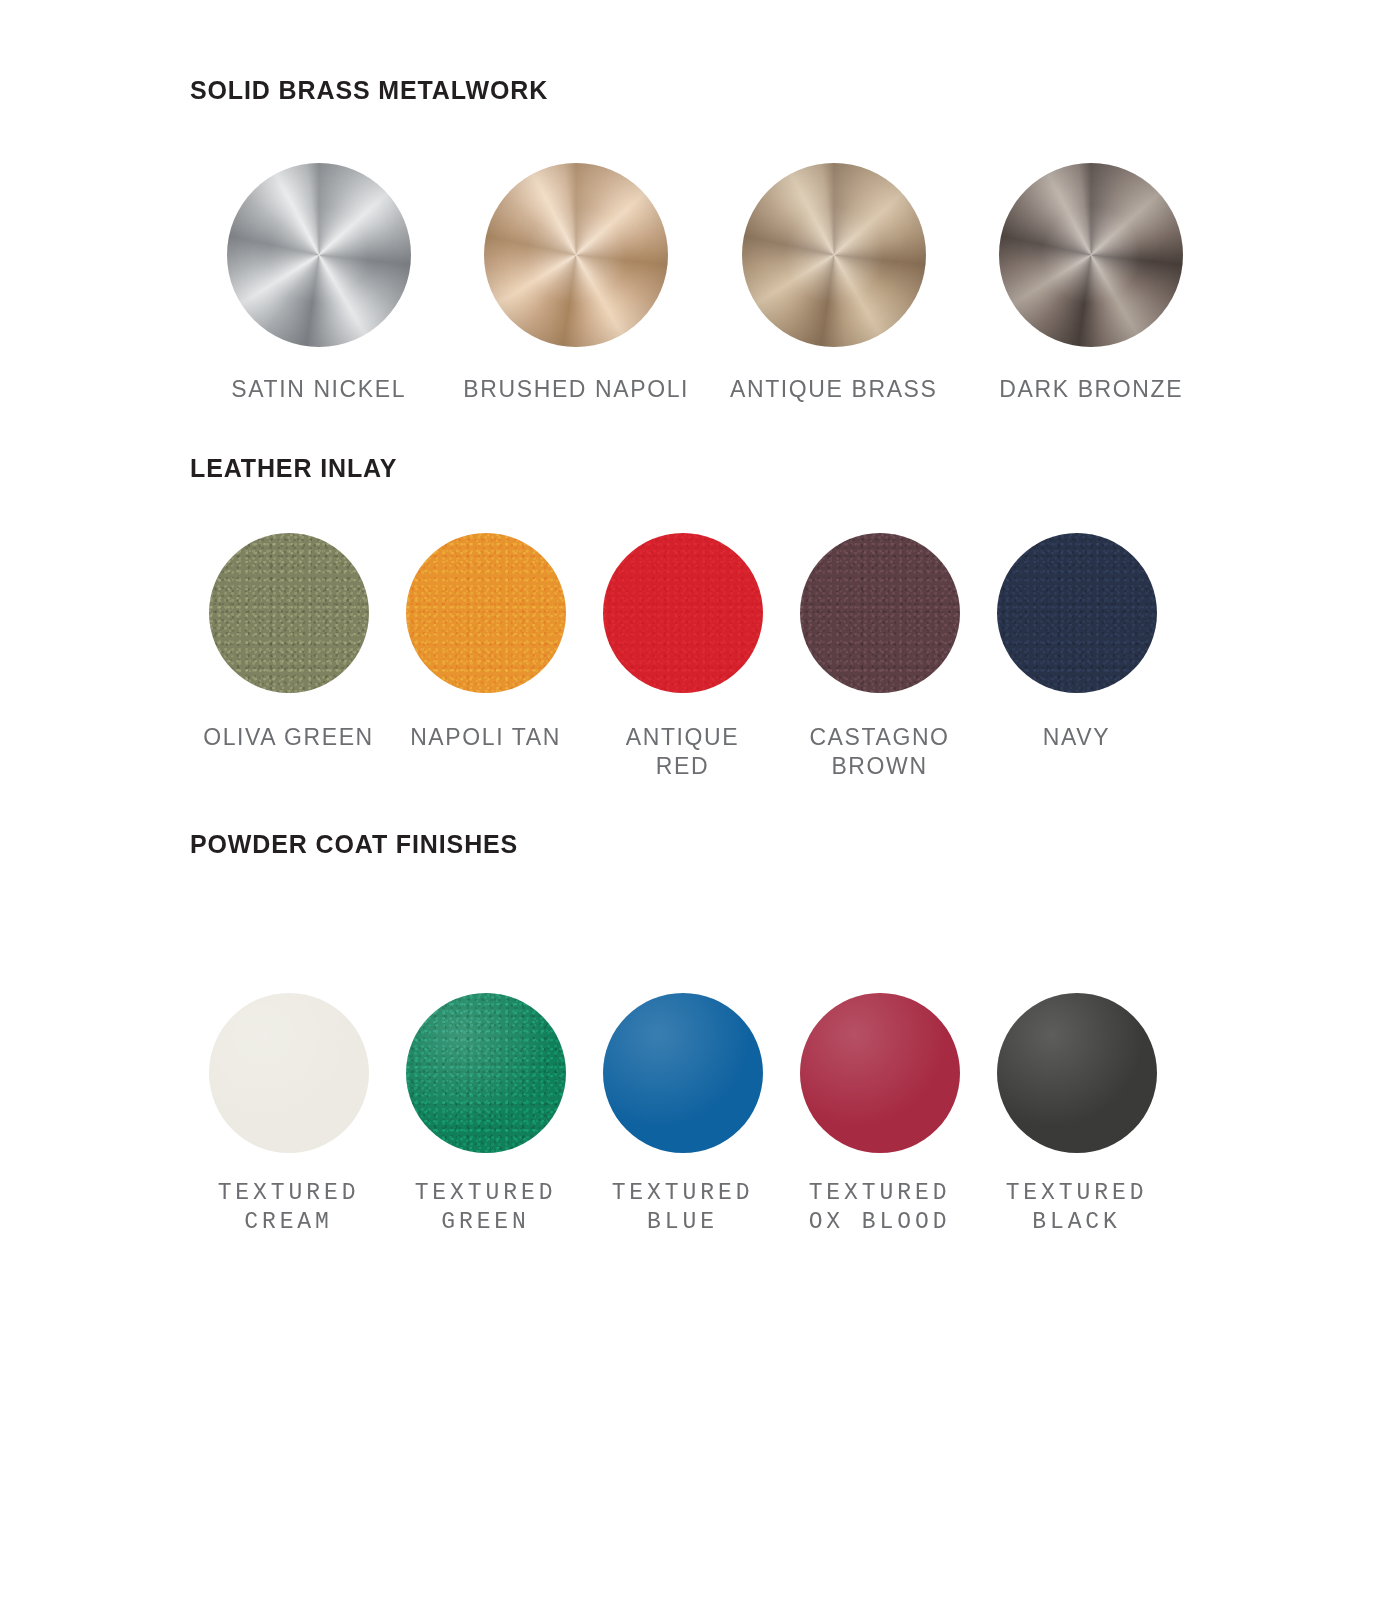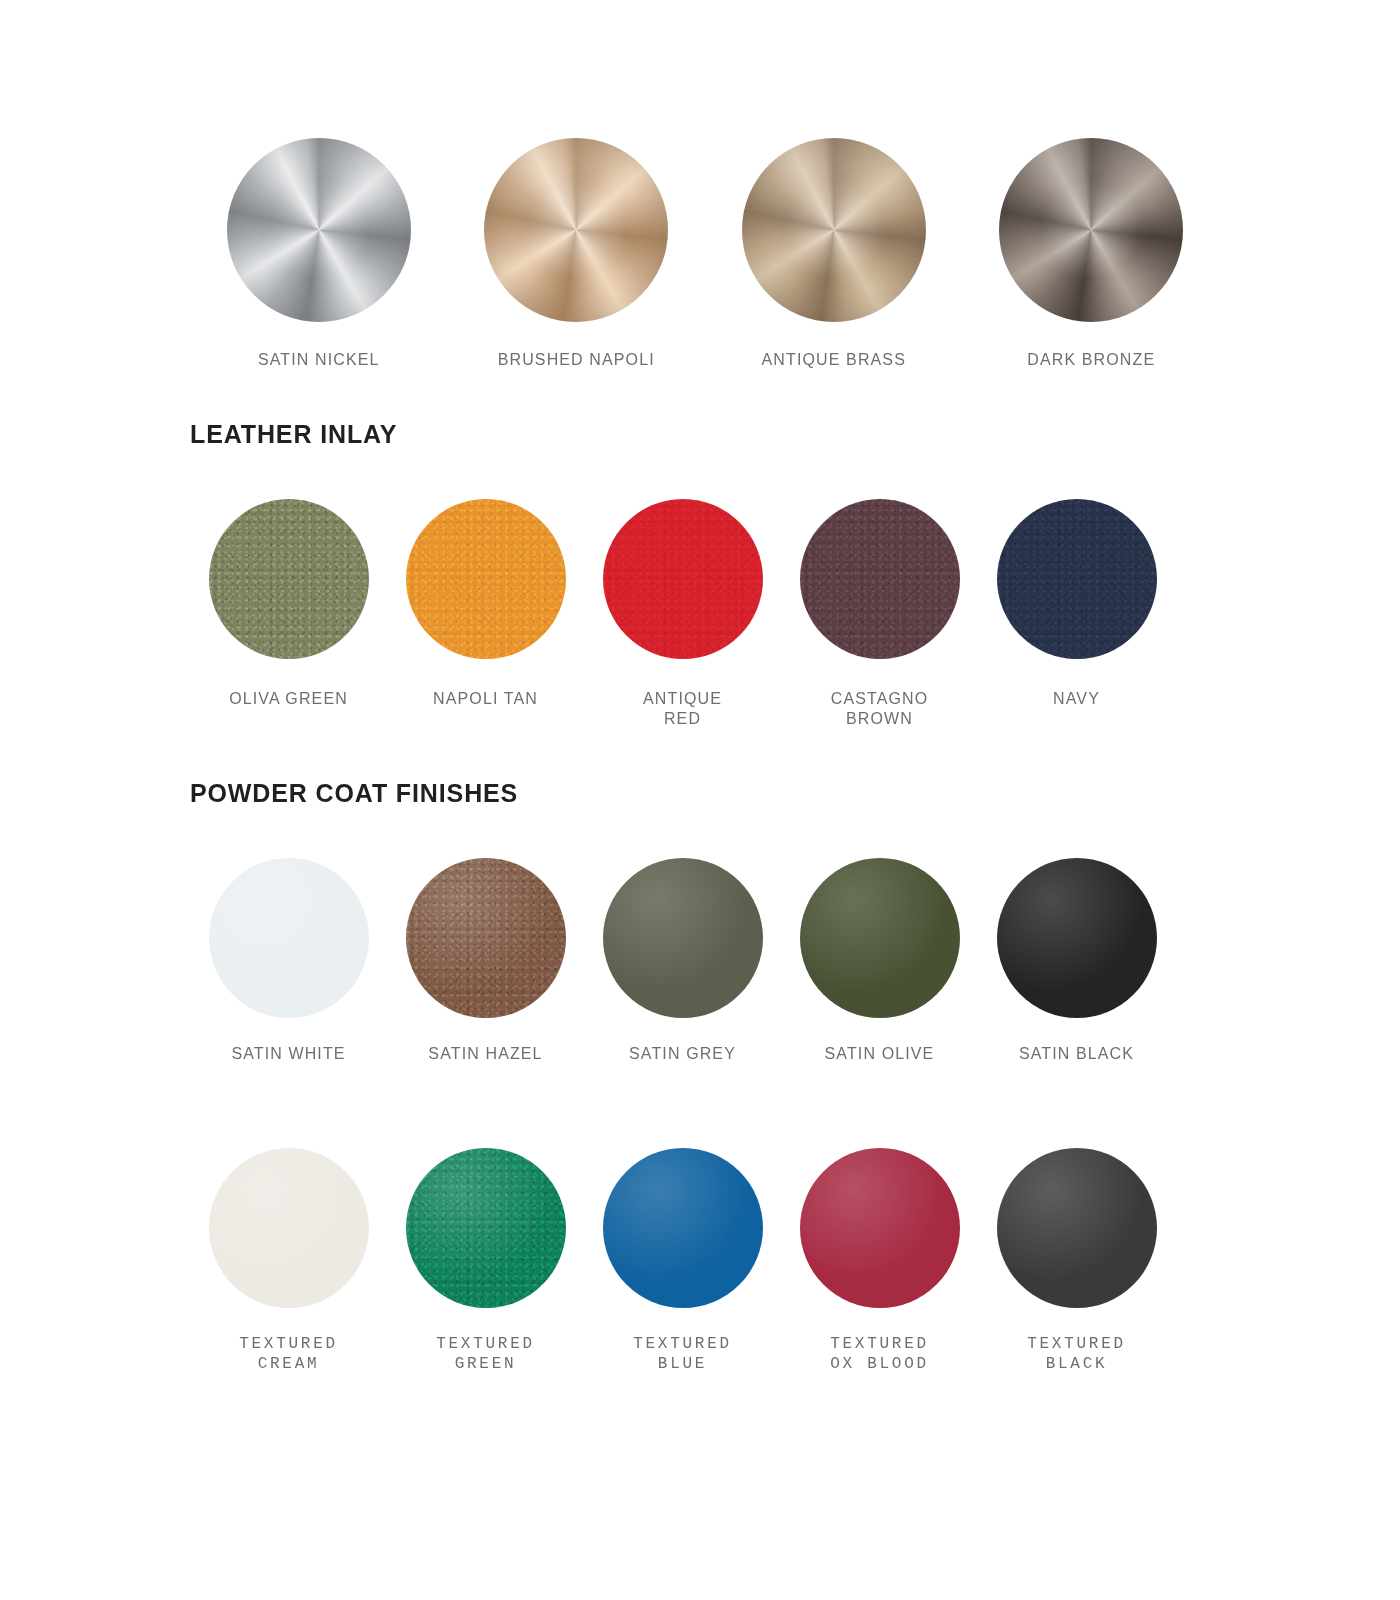--- a/index.html
+++ b/index.html
@@ -88,39 +88,40 @@
     position: absolute;
     inset: 0;
     border-radius: 50%;
     background: radial-gradient(circle at 34% 26%, rgba(255,255,255,.18) 0%, rgba(255,255,255,0) 58%);
   }
 
   
   .swatch-label {
     font-family: "Liberation Sans", sans-serif;
     font-weight: 400;
-    font-size: 16px;
+    font-size: 23px;
     letter-spacing: 0.07em;
     color: #6d6e71;
     text-align: center;
     line-height: 1.25;
     white-space: pre-line;
   }
   .swatch-label.wide { letter-spacing: 0.17em; font-family: Liberation Mono, monospace; }
 
   .label-metal   { margin-top: 28px; }
   .label-leather { margin-top: 30px; }
   .label-powder  { margin-top: 26px; }
 </style>
 </head>
 <body>
 
 <div class="page">
 
   <div style="height:78px"></div>
+  <h2 class="section-title">SOLID BRASS METALWORK</h2>
 
   <div style="height:60px"></div>
 
   <div class="swatch-row cols-4">
 
     <div class="swatch-cell">
       <div class="disc disc-metal" id="m0" style="background: conic-gradient(rgb(126, 130, 134) 0deg, rgb(172, 175, 178) 22deg, rgb(230, 232, 234) 48deg, rgb(172, 175, 178) 74deg, rgb(126, 130, 134) 96deg, rgb(172, 175, 178) 122deg, rgb(230, 232, 234) 150deg, rgb(172, 175, 178) 172deg, rgb(126, 130, 134) 188deg, rgb(172, 175, 178) 214deg, rgb(230, 232, 234) 238deg, rgb(172, 175, 178) 262deg, rgb(126, 130, 134) 282deg, rgb(172, 175, 178) 308deg, rgb(230, 232, 234) 332deg, rgb(172, 175, 178) 352deg, rgb(126, 130, 134) 360deg); box-shadow: rgba(0, 0, 0, 0.1) 0px 0px 26px inset;">
           <span style="position: absolute; inset: 0px; border-radius: 50%; pointer-events: none; background: radial-gradient(circle, rgba(255, 255, 255, 0.3) 0%, rgba(255, 255, 255, 0) 38%), radial-gradient(circle at 42% 22%, rgba(255, 255, 255, 0.22) 0%, rgba(255, 255, 255, 0) 55%);"></span>
         </div>
       <div class="swatch-label label-metal">SATIN NICKEL</div>
@@ -183,78 +184,50 @@
       <div class="swatch-label label-leather">NAVY</div>
     </div>
 
   </div>
 
   <div style="height:52px"></div>
   <h2 class="section-title">POWDER COAT FINISHES</h2>
 
   <div style="height:52px"></div>
 
+
+  <div style="height:84px"></div>
+
   <div class="swatch-row cols-5">
 
     <div class="swatch-cell">
-      <div class="disc disc-powder sheen" id="p0" style="background-color: rgb(234, 239, 242);"></div>
-      <div class="swatch-label label-powder">SATIN WHITE</div>
-    </div>
-
-    <div class="swatch-cell">
-      <div class="disc disc-powder sheen grain" id="p1" style="background-color: rgb(126, 90, 70);"></div>
-      <div class="swatch-label label-powder">SATIN HAZEL</div>
-    </div>
-
-    <div class="swatch-cell">
-      <div class="disc disc-powder sheen" id="p2" style="background-color: rgb(91, 95, 77);"></div>
-      <div class="swatch-label label-powder">SATIN GREY</div>
-    </div>
-
-    <div class="swatch-cell">
-      <div class="disc disc-powder sheen" id="p3" style="background-color: rgb(72, 82, 51);"></div>
-      <div class="swatch-label label-powder">SATIN OLIVE</div>
-    </div>
-
-    <div class="swatch-cell">
-      <div class="disc disc-powder sheen" id="p4" style="background-color: rgb(35, 37, 35);"></div>
-      <div class="swatch-label label-powder">SATIN BLACK</div>
+      <div class="disc disc-powder sheen" id="t0" style="background-color: rgb(237, 234, 227);"></div>
+      <div class="swatch-label label-powder wide">TEXTURED
+CREAM</div>
+    </div>
+
+    <div class="swatch-cell">
+      <div class="disc disc-powder sheen grain" id="t1" style="background-color: rgb(17, 128, 90);"></div>
+      <div class="swatch-label label-powder wide">TEXTURED
+GREEN</div>
+    </div>
+
+    <div class="swatch-cell">
+      <div class="disc disc-powder sheen" id="t2" style="background-color: rgb(15, 98, 160);"></div>
+      <div class="swatch-label label-powder wide">TEXTURED
+BLUE</div>
+    </div>
+
+    <div class="swatch-cell">
+      <div class="disc disc-powder sheen" id="t3" style="background-color: rgb(166, 42, 66);"></div>
+      <div class="swatch-label label-powder wide">TEXTURED
+OX BLOOD</div>
+    </div>
+
+    <div class="swatch-cell">
+      <div class="disc disc-powder sheen" id="t4" style="background-color: rgb(58, 59, 56);"></div>
+      <div class="swatch-label label-powder wide">TEXTURED
+BLACK</div>
     </div>
 
   </div>
 
-  <div style="height:84px"></div>
-
-  <div class="swatch-row cols-5">
-
-    <div class="swatch-cell">
-      <div class="disc disc-powder sheen" id="t0" style="background-color: rgb(237, 234, 227);"></div>
-      <div class="swatch-label label-powder wide">TEXTURED
-CREAM</div>
-    </div>
-
-    <div class="swatch-cell">
-      <div class="disc disc-powder sheen grain" id="t1" style="background-color: rgb(17, 128, 90);"></div>
-      <div class="swatch-label label-powder wide">TEXTURED
-GREEN</div>
-    </div>
-
-    <div class="swatch-cell">
-      <div class="disc disc-powder sheen" id="t2" style="background-color: rgb(15, 98, 160);"></div>
-      <div class="swatch-label label-powder wide">TEXTURED
-BLUE</div>
-    </div>
-
-    <div class="swatch-cell">
-      <div class="disc disc-powder sheen" id="t3" style="background-color: rgb(166, 42, 66);"></div>
-      <div class="swatch-label label-powder wide">TEXTURED
-OX BLOOD</div>
-    </div>
-
-    <div class="swatch-cell">
-      <div class="disc disc-powder sheen" id="t4" style="background-color: rgb(58, 59, 56);"></div>
-      <div class="swatch-label label-powder wide">TEXTURED
-BLACK</div>
-    </div>
-
-  </div>
-
 </div>
 
 </body></html>

